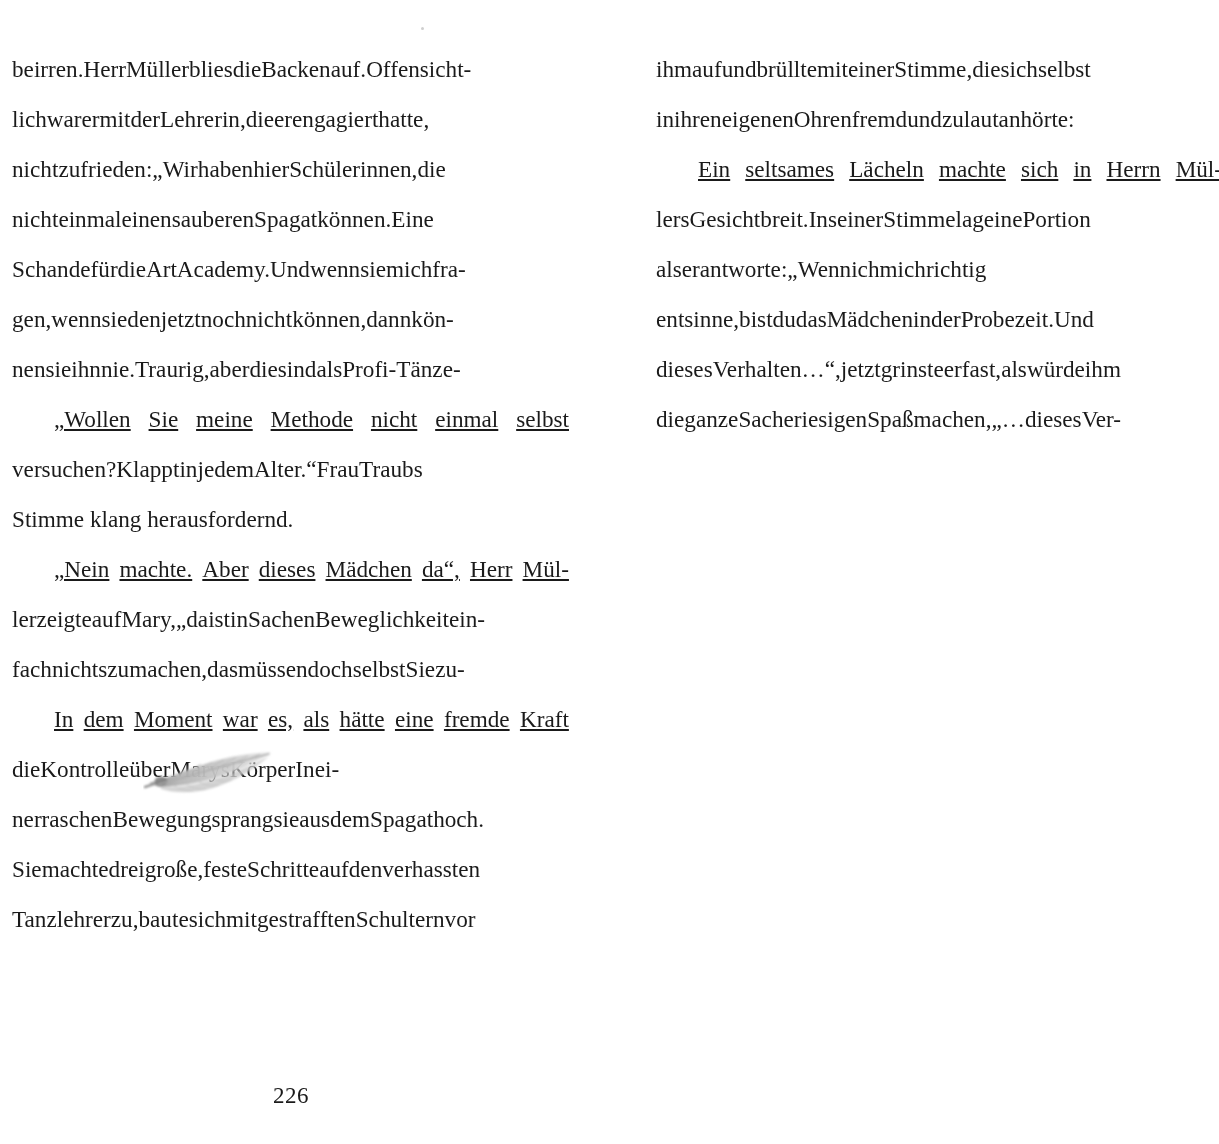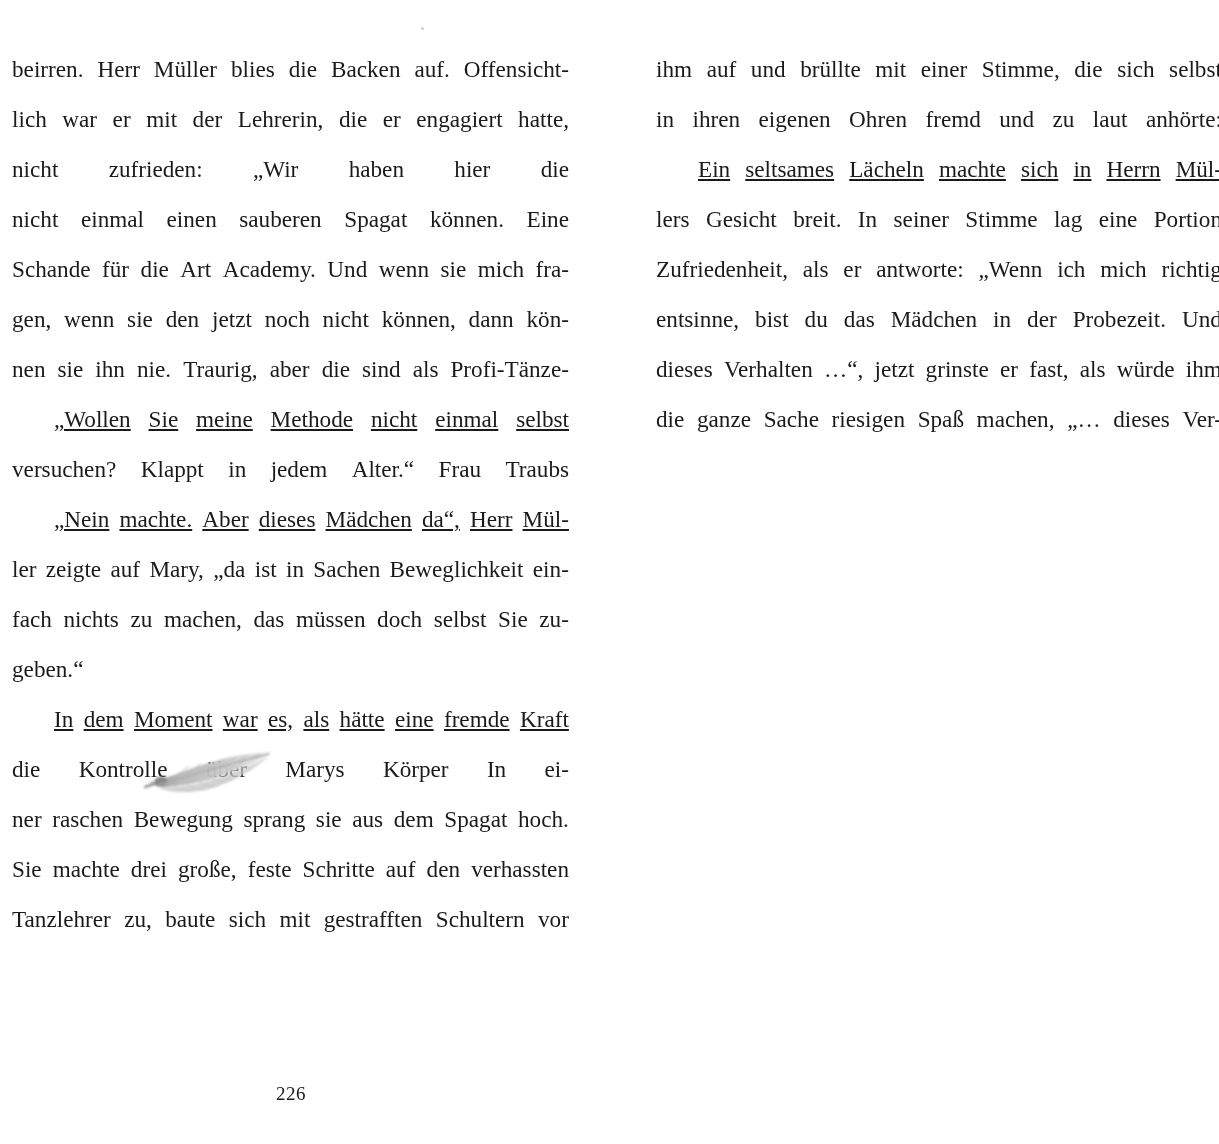--- a/index.html
+++ b/index.html
@@ -42,34 +42,34 @@
 
   
   .ln {
     display: block;
     white-space: nowrap;
     height: 50px;
     line-height: 50px;
   }
   .ln.j {
     display: flex;
-    justify-content: space-between;
+    justify-content: flex-start;
   }
   .ln.j > span { white-space: pre; }
   .ln.jind {
     display: flex;
     justify-content: space-between;
     padding-left: 42px;
     text-decoration: underline;
   }
 
   
   .folio {
     position: absolute;
-    font-size: 19px;
+    font-size: 23px;
     color: #1a1a1a;
     letter-spacing: 0.5px;
     text-align: center;
     width: 90px;
   }
   #folio-left  { left: 246px; top: 1083px; }
 
   
   #speck {
     position: absolute;
@@ -122,20 +122,21 @@
           <span>er</span>
           <span>engagiert</span>
           <span>hatte,</span>
         </span>
       <span class="ln j">
           <span>nicht</span>
           <span>zufrieden:</span>
           <span>„Wir</span>
           <span>haben</span>
           <span>hier</span>
+          <span>Schülerinnen,</span>
           <span>die</span>
         </span>
       <span class="ln j">
           <span>nicht</span>
           <span>einmal</span>
           <span>einen</span>
           <span>sauberen</span>
           <span>Spagat</span>
           <span>können.</span>
           <span>Eine</span>
@@ -188,20 +189,21 @@
         </span>
       <span class="ln j">
           <span>versuchen?</span>
           <span>Klappt</span>
           <span>in</span>
           <span>jedem</span>
           <span>Alter.“</span>
           <span>Frau</span>
           <span>Traubs</span>
         </span>
+      <span class="ln"><span>Stimme klang herausfordernd.</span></span>
 
       <span class="ln jind">
           <span>„Nein</span>
           <span>machte.</span>
           <span>Aber</span>
           <span>dieses</span>
           <span>Mädchen</span>
           <span>da“,</span>
           <span>Herr</span>
           <span>Mül-</span>
@@ -223,21 +225,20 @@
           <span>nichts</span>
           <span>zu</span>
           <span>machen,</span>
           <span>das</span>
           <span>müssen</span>
           <span>doch</span>
           <span>selbst</span>
           <span>Sie</span>
           <span>zu-</span>
         </span>
-      <span class="ln"><span>geben.“</span></span>
 
       <span class="ln jind">
           <span>In</span>
           <span>dem</span>
           <span>Moment</span>
           <span>war</span>
           <span>es,</span>
           <span>als</span>
           <span>hätte</span>
           <span>eine</span>
@@ -376,21 +377,20 @@
           <span>Gesicht</span>
           <span>breit.</span>
           <span>In</span>
           <span>seiner</span>
           <span>Stimme</span>
           <span>lag</span>
           <span>eine</span>
           <span>Portion</span>
         </span>
       <span class="ln j">
-          <span>Zufriedenheit,</span>
           <span>als</span>
           <span>er</span>
           <span>antworte:</span>
           <span>„Wenn</span>
           <span>ich</span>
           <span>mich</span>
           <span>richtig</span>
         </span>
       <span class="ln j">
           <span>entsinne,</span>

